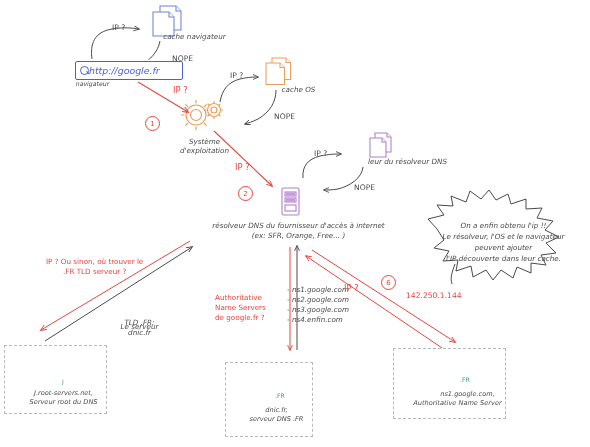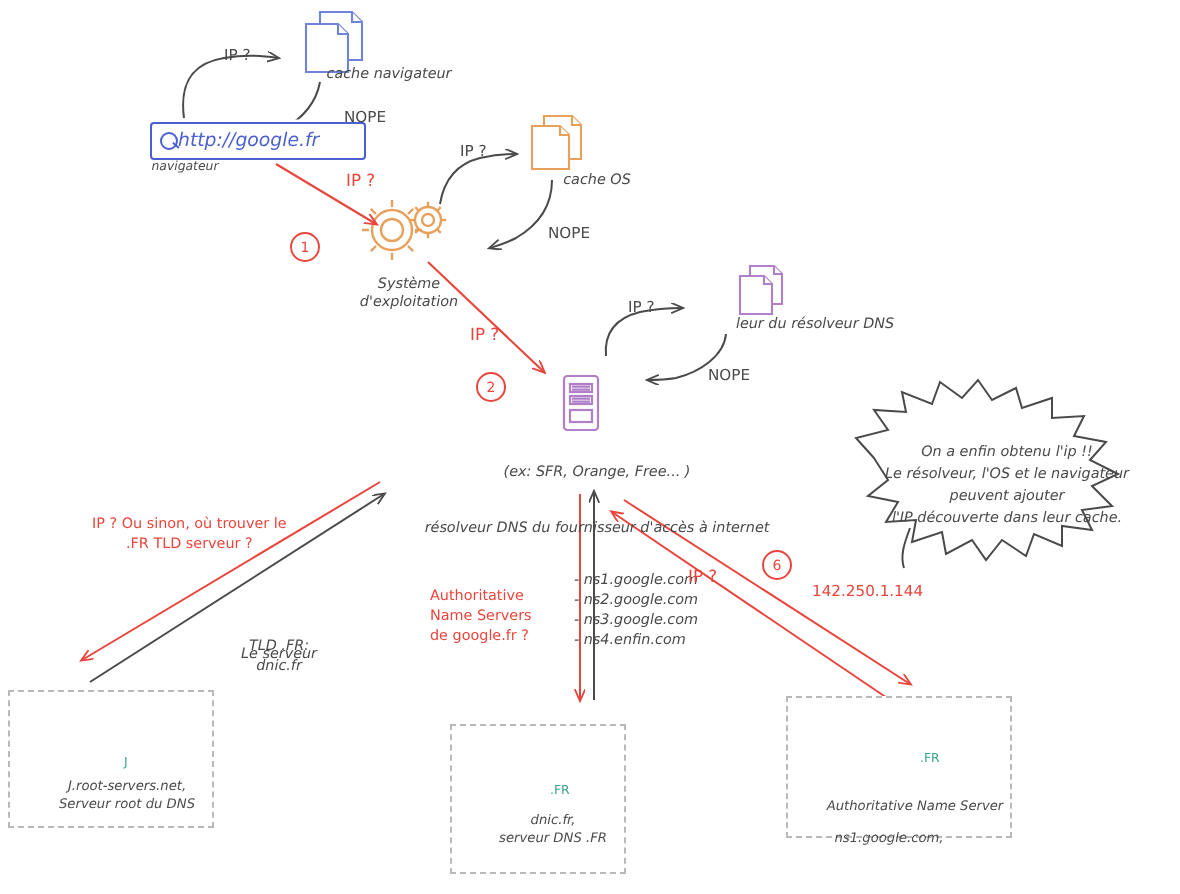--- a/index.html
+++ b/index.html
@@ -160,21 +160,21 @@
 <div class="lbl ink sz75" style="left:257px;top:113px;">NOPE</div>
 <div class="lbl ink sz75" style="left:297px;top:150px;">IP ?</div>
 <div class="lbl ink sz75" style="left:337px;top:184px;">NOPE</div>
 
 <div class="lbl red sz8" style="left:156px;top:86px;">IP ?</div>
 <div class="lbl red sz8" style="left:218px;top:163px;">IP ?</div>
 
 <div class="lbl ink sz7 ctr italic" style="left:196px;top:138px;">Système</div>
 <div class="lbl ink sz7 ctr italic" style="left:196px;top:147px;">d'exploitation</div>
 
-<div class="lbl ink sz7 ctr italic" style="left:290px;top:222px;margin-top:38px;">résolveur DNS du fournisseur d'accès à internet</div>
+<div class="lbl ink sz7 ctr italic" style="left:290px;top:222px;">résolveur DNS du fournisseur d'accès à internet</div>
 <div class="lbl ink sz7 ctr italic" style="left:290px;top:232px;">(ex: SFR, Orange, Free... )</div>
 
 <div class="lbl red sz7" style="left:29px;top:258px;">IP ? Ou sinon, où trouver le</div>
 <div class="lbl red sz7" style="left:46px;top:268px;">.FR TLD serveur ?</div>
 
 <div class="lbl ink sz7 ctr italic" style="left:131px;top:323px;">Le serveur</div>
 <div class="lbl ink sz7 ctr italic" style="left:131px;top:319px;">TLD .FR:</div>
 <div class="lbl ink sz7 ctr italic" style="left:131px;top:329px;">dnic.fr</div>
 
 <div class="lbl red sz7" style="left:198px;top:294px;">Authoritative</div>
@@ -200,20 +200,20 @@
 <div class="lbl ink sz65 ctr italic" style="left:55px;top:390px;">J.root-servers.net,</div>
 <div class="lbl ink sz65 ctr italic" style="left:55px;top:399px;">Serveur root du DNS</div>
 <div class="lbl teal sz6" style="left:45px;top:378px;">J</div>
 
 <div class="dashbox" style="left:225px;top:362px;width:86px;height:73px;"></div>
 <div class="lbl ink sz65 ctr italic" style="left:268px;top:407px;">dnic.fr,</div>
 <div class="lbl ink sz65 ctr italic" style="left:268px;top:416px;">serveur DNS .FR</div>
 <div class="lbl teal sz6" style="left:258px;top:392px;">.FR</div>
 
 <div class="dashbox" style="left:393px;top:348px;width:111px;height:69px;"></div>
-<div class="lbl ink sz65 ctr italic" style="left:436px;top:391px;margin-top:25px;">ns1.google.com,</div>
+<div class="lbl ink sz65 ctr italic" style="left:459px;top:391px;">ns1.google.com,</div>
 <div class="lbl ink sz65 ctr italic" style="left:449px;top:400px;">Authoritative Name Server</div>
 <div class="lbl teal sz6" style="left:443px;top:376px;">.FR</div>
 
 <div class="lbl ink sz7 ctr italic" style="left:495px;top:222px;">On a enfin obtenu l'ip !!</div>
 <div class="lbl ink sz7 ctr italic" style="left:495px;top:233px;">Le résolveur, l'OS et le navigateur</div>
 <div class="lbl ink sz7 ctr italic" style="left:495px;top:244px;">peuvent ajouter</div>
 <div class="lbl ink sz7 ctr italic" style="left:495px;top:255px;">l'IP découverte dans leur cache.</div>
 
 </body></html>

